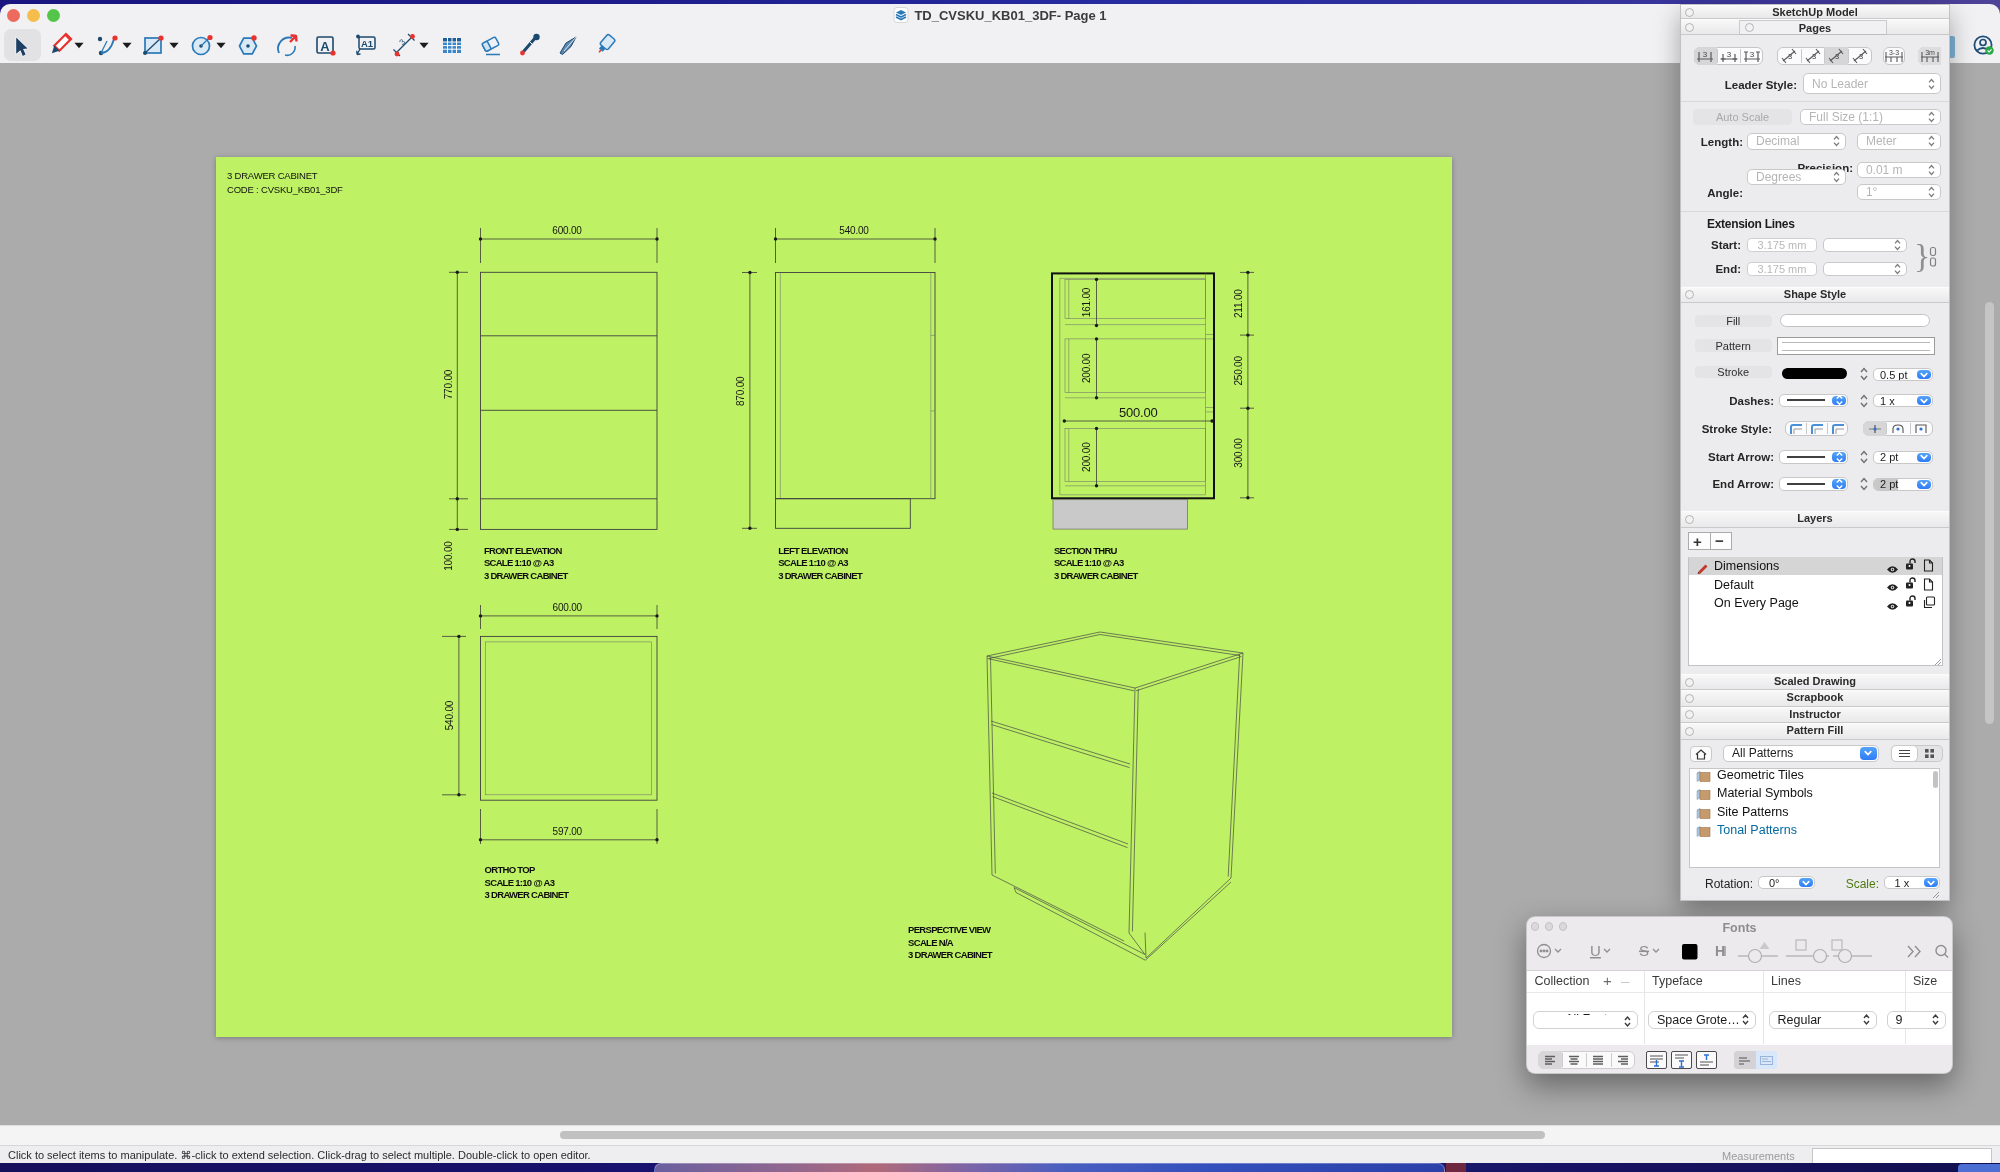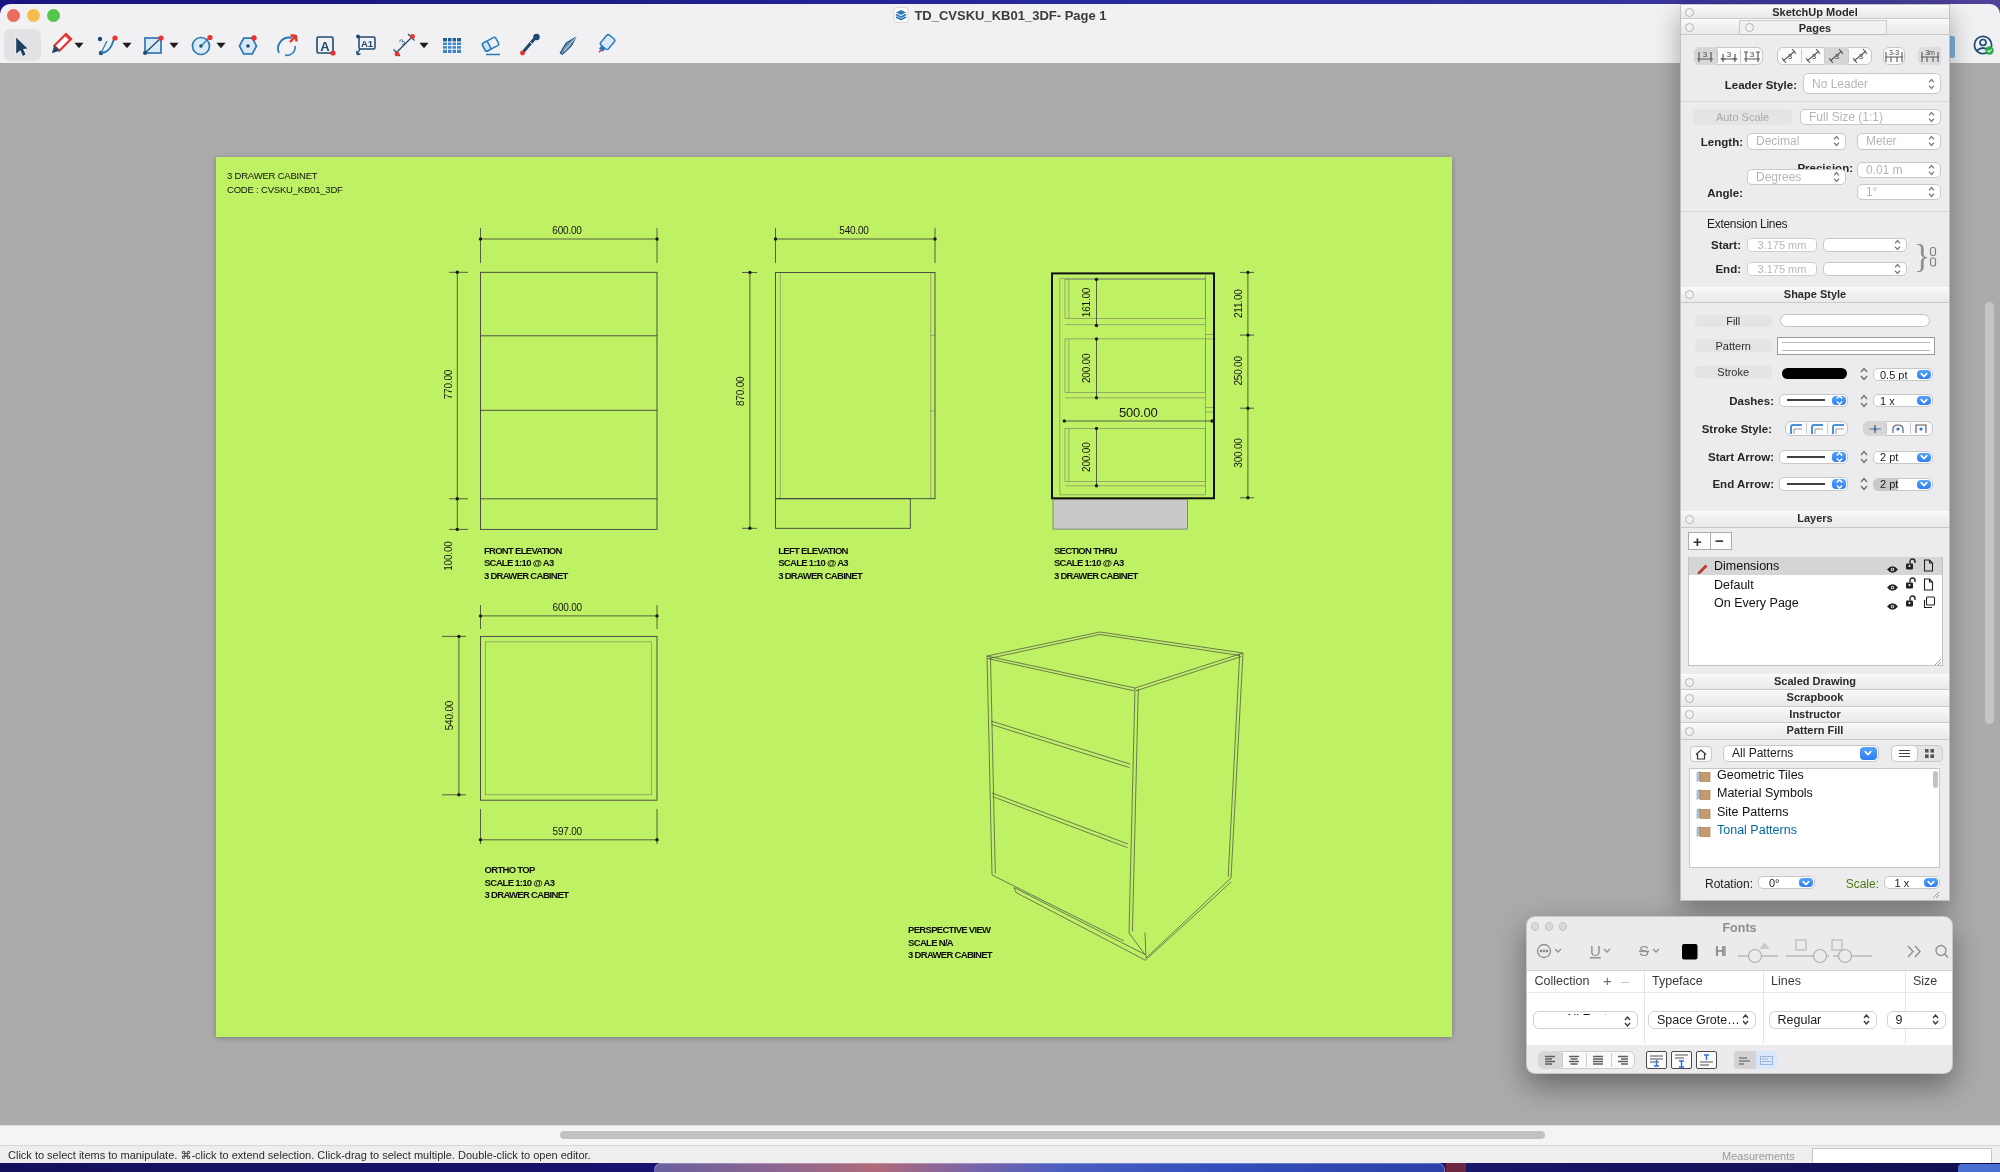--- a/index.html
+++ b/index.html
@@ -453,21 +453,21 @@
     </div>
 <div class="cmb" style="left:175.9000000000001px;top:178.9px;width:84.09999999999991px;height:16.099999999999994px;padding-left:8px;font-size:12px;color:#b5b5b5;">
       <span style="overflow:hidden;white-space:nowrap;">1°</span>
       <span style="margin-left:auto;margin-right:4px;display:flex;align-items:center;">
         <svg width="9" height="12" viewBox="0 0 9 12" style="flex:none">
           <path d="M2 4.4 L4.5 1.6 L7 4.4 M2 7.6 L4.5 10.4 L7 7.6" stroke="#7d7d7d" stroke-width="1.3" fill="none"></path>
         </svg>
       </span>
     </div>
 <div class="sep" style="top:206px;"></div>
-<div class="rl" style="left:11px;top:211.5px;font-size:12px;font-weight:400;color:#1d1d1d;letter-spacing:-0.3px;padding-left:15px;">Extension Lines</div>
+<div class="rl" style="left:11px;top:211.5px;font-size:12px;font-weight:700;color:#1d1d1d;letter-spacing:-0.3px;padding-left:15px;">Extension Lines</div>
 <div class="rl" style="right:208px;top:234.0px;font-size:11.5px;font-weight:600;color:#262626;">Start:</div>
 <div class="fld" style="left:66px;top:233.2px;width:70px;height:14.3px;">3.175 mm</div>
 <div class="cmb" style="left:141.70000000000005px;top:233.2px;width:84.79999999999995px;height:14.300000000000011px;padding-left:8px;font-size:12px;color:#b5b5b5;">
       <span style="overflow:hidden;white-space:nowrap;"></span>
       <span style="margin-left:auto;margin-right:4px;display:flex;align-items:center;">
         <svg width="9" height="12" viewBox="0 0 9 12" style="flex:none">
           <path d="M2 4.4 L4.5 1.6 L7 4.4 M2 7.6 L4.5 10.4 L7 7.6" stroke="#7d7d7d" stroke-width="1.3" fill="none"></path>
         </svg>
       </span>
     </div>

